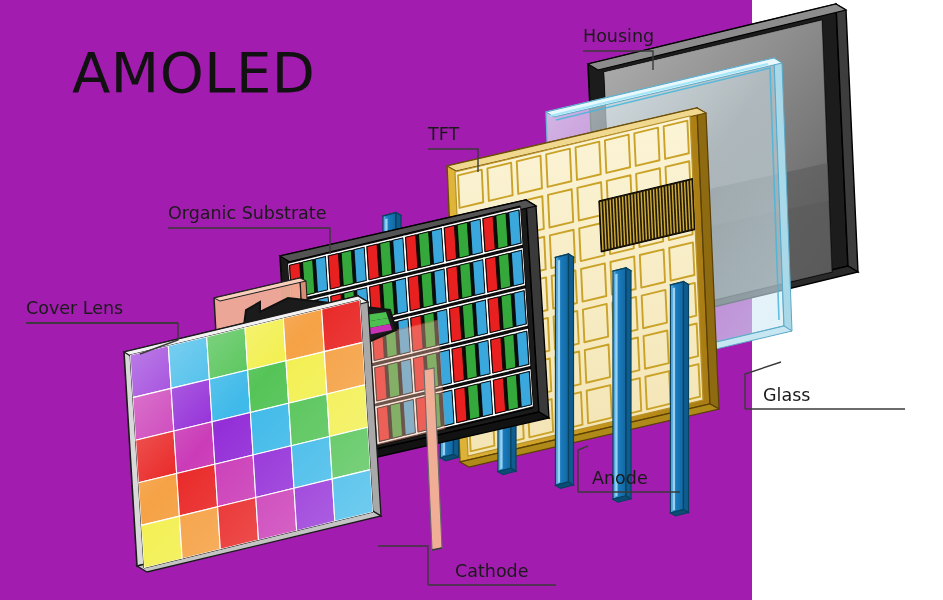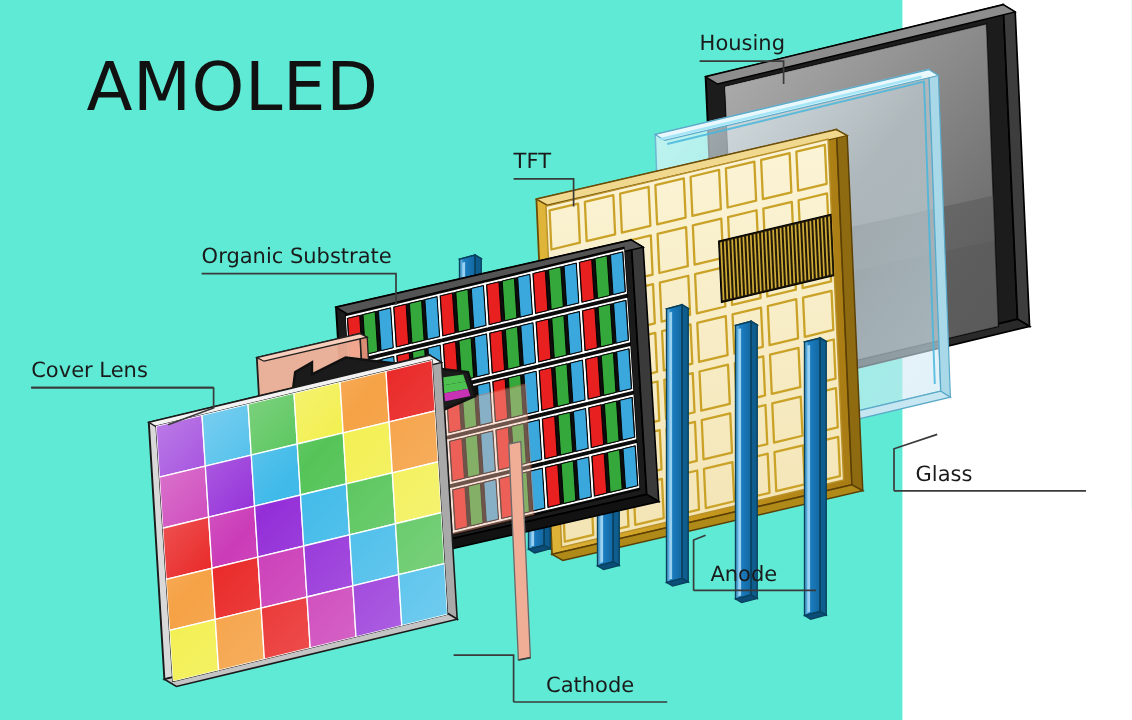--- a/index.html
+++ b/index.html
@@ -1,18 +1,18 @@
 <!DOCTYPE html>
 <html><head>
 <meta charset="utf-8">
 <style>
   html,body{margin:0;padding:0;background:#ffffff;}
   body{width:943px;height:600px;overflow:hidden;
        font-family:"DejaVu Sans","Liberation Sans",sans-serif;}
-  #stage{position:relative;width:752px;height:600px;background:#5eead4;}
+  #stage{position:relative;width:752px;height:600px;background:#a21caf;}
   svg#scene{position:absolute;left:0;top:0;width:943px;height:600px;display:block;}
   .ttl{font-family:"DejaVu Sans","Liberation Sans",sans-serif;
        font-size:56px;font-weight:400;fill:#111111;letter-spacing:0.5px;}
   .lbl{font-family:"DejaVu Sans","Liberation Sans",sans-serif;
        font-size:17.5px;font-weight:400;fill:#1a1a1a;}
   .lead{stroke:#3a3a3a;stroke-width:1.4;fill:none;}
 </style>
 </head>
 <body>
 

